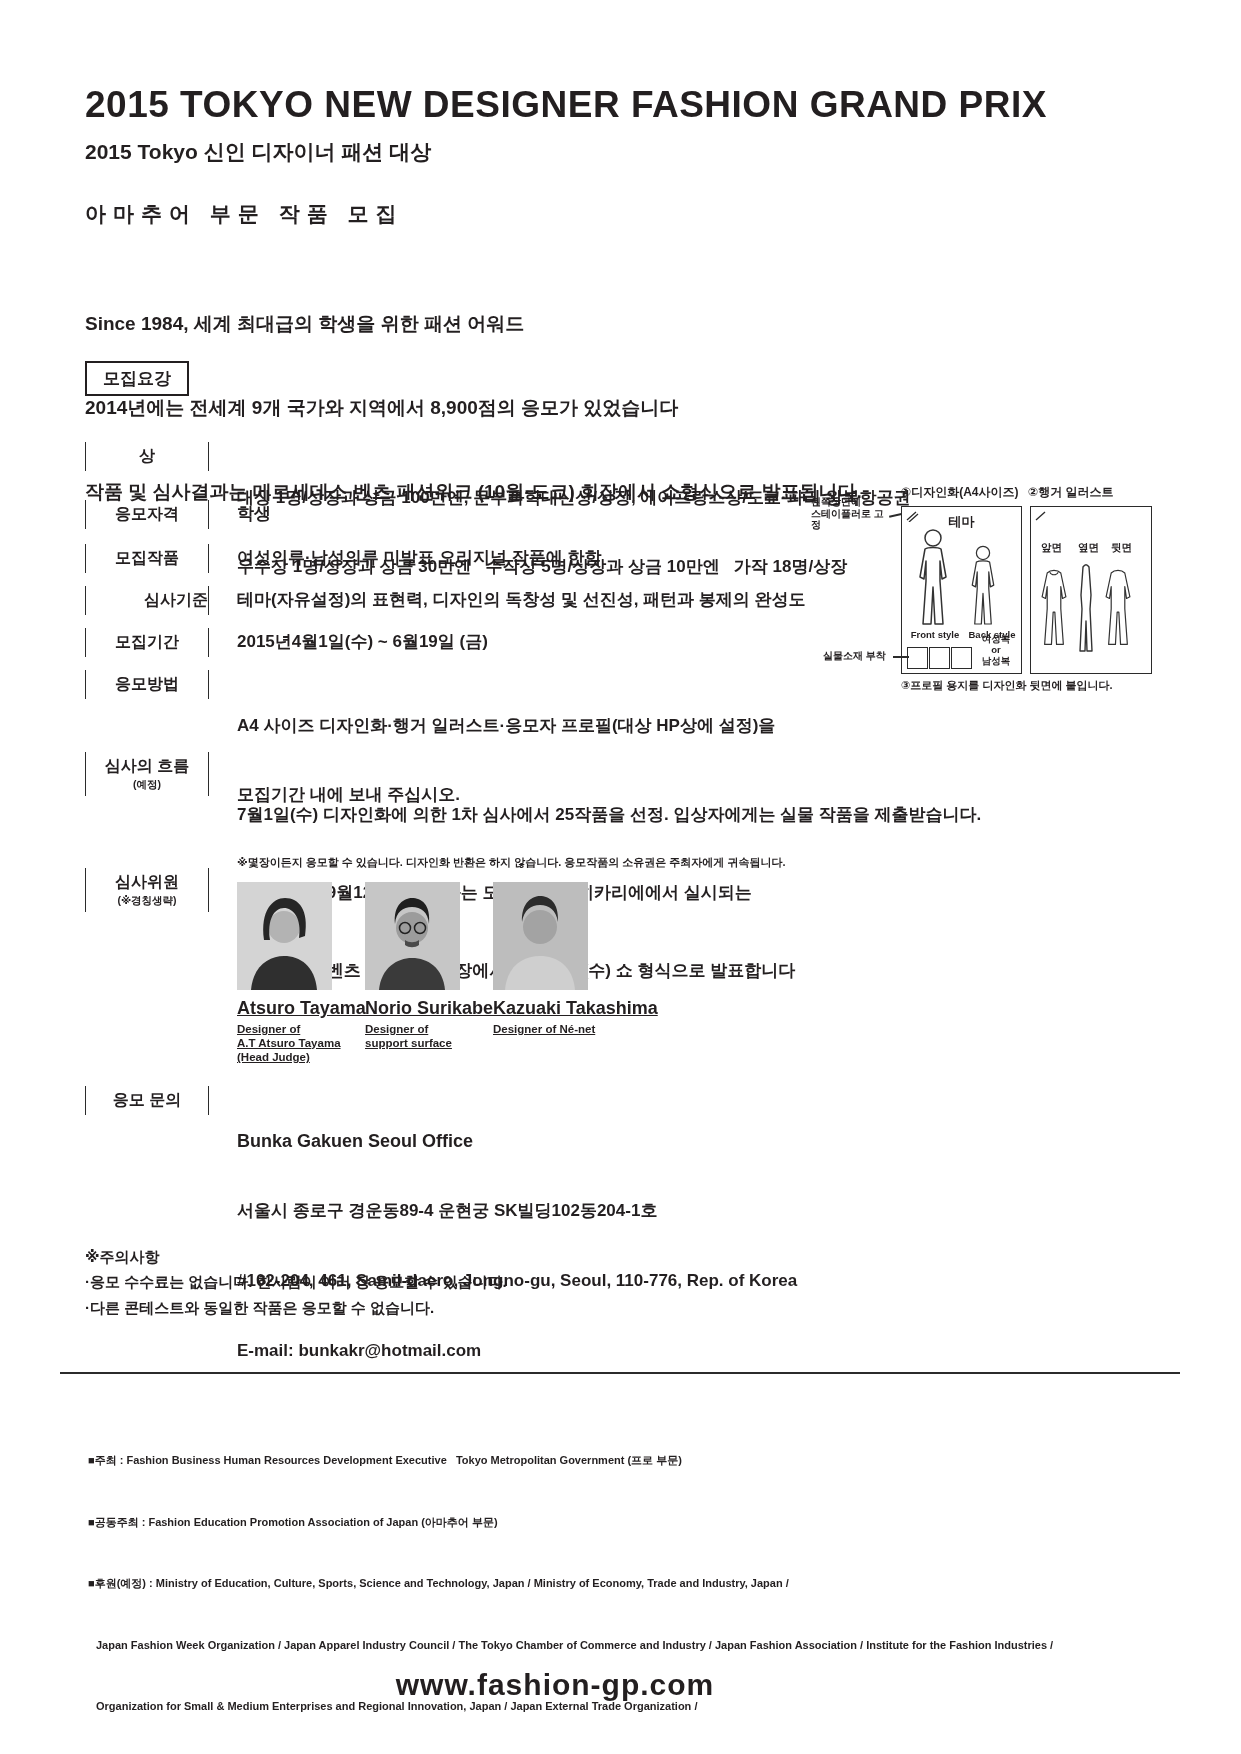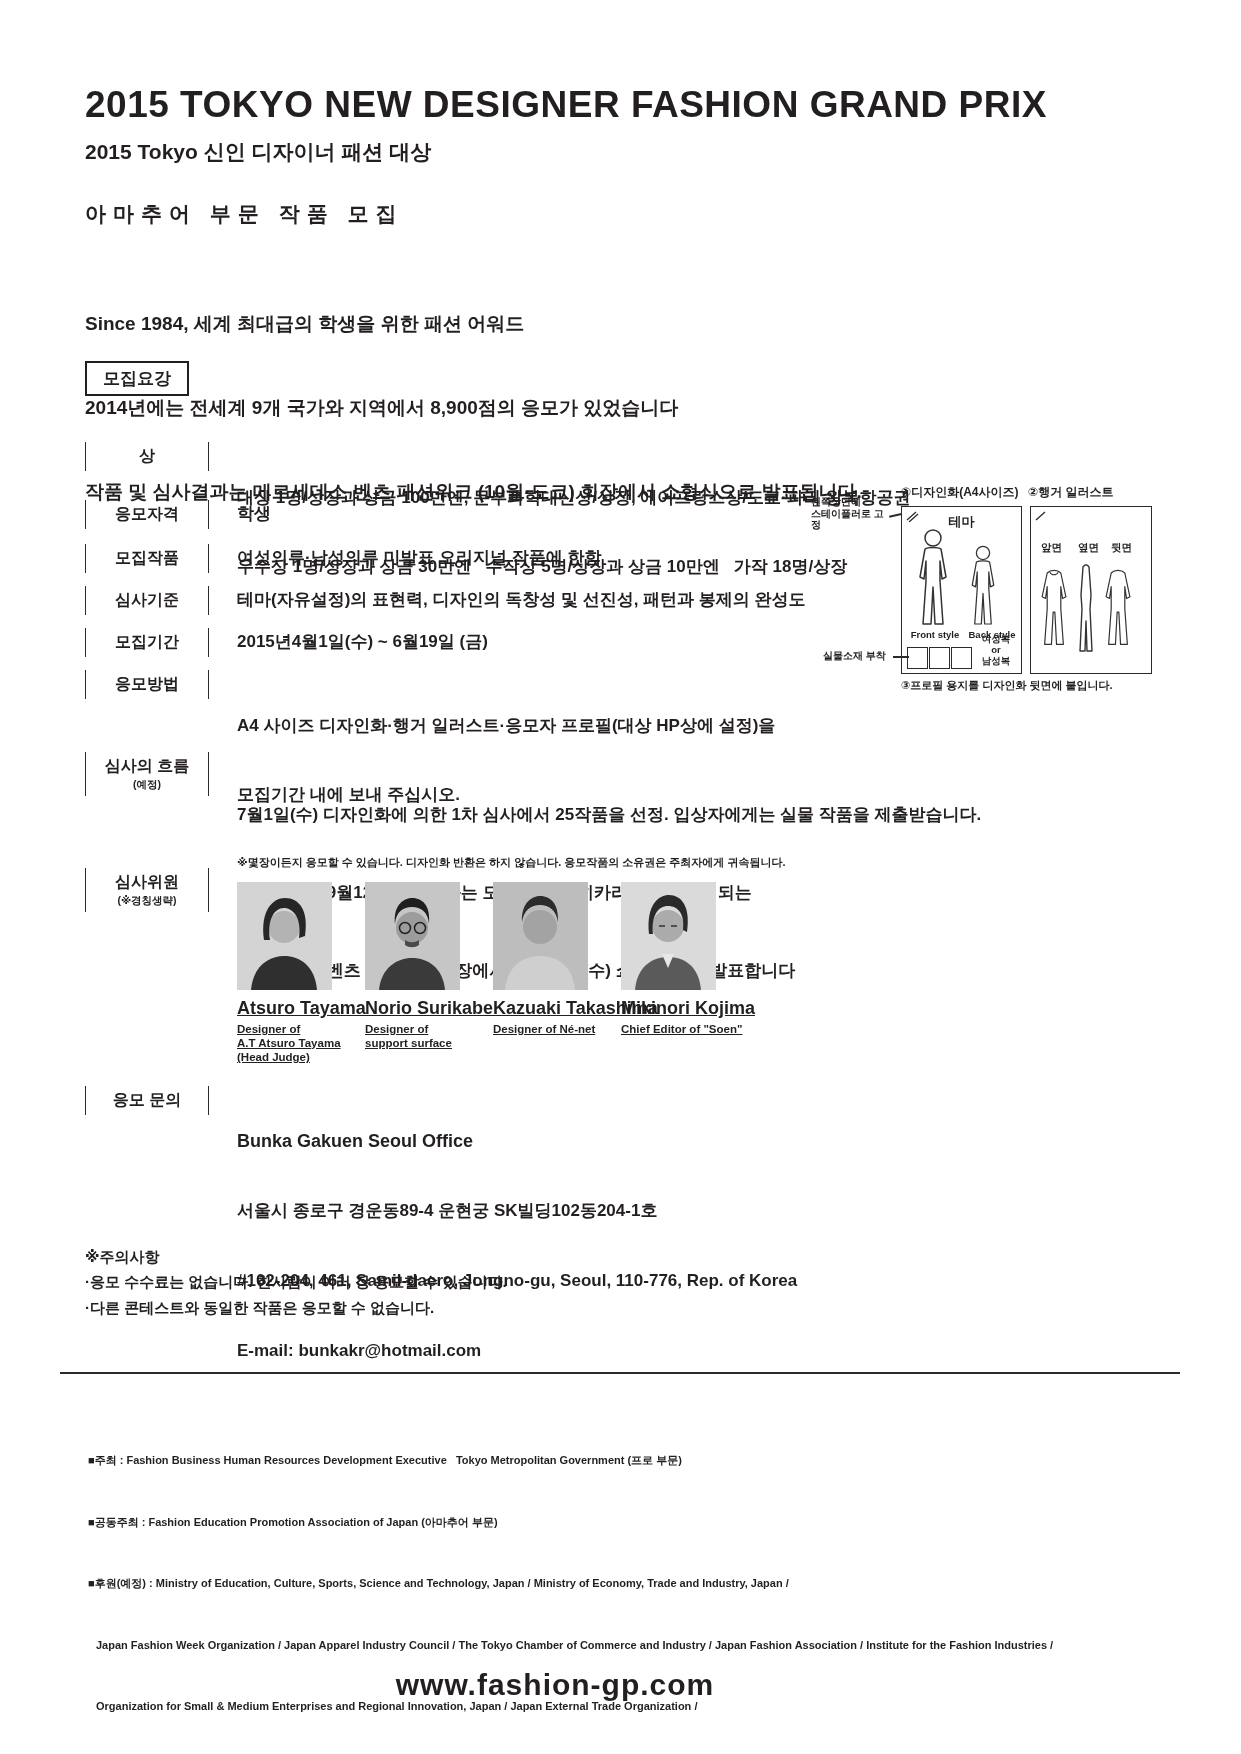--- a/index.html
+++ b/index.html
@@ -64,21 +64,21 @@
     <div>대상 1명/상장과 상금 100만엔, 문부과학대신상/상장, 에어프랑스상/도쿄·파리 왕복항공권</div>
     <div>우수상 1명/상장과 상금 30만엔   수작상 5명/상장과 상금 10만엔   가작 18명/상장</div>
   </div>
 
   <div class="abs rlabel" style="top:500px;">응모자격</div>
   <div class="abs rval" style="top:502px;">학생</div>
 
   <div class="abs rlabel" style="top:544px;">모집작품</div>
   <div class="abs rval" style="top:546px;">여성의류·남성의류 미발표 오리지널 작품에 한함</div>
 
-  <div class="abs rlabel" style="top:586px;">심사기준</div>
+  <div class="abs rlabel" style="top:586px;text-align:right;">심사기준</div>
   <div class="abs rval" style="top:588px;">테마(자유설정)의 표현력, 디자인의 독창성 및 선진성, 패턴과 봉제의 완성도</div>
 
   <div class="abs rlabel" style="top:628px;">모집기간</div>
   <div class="abs rval" style="top:630px;">2015년4월1일(수) ~ 6월19일 (금)</div>
 
   <div class="abs rlabel" style="top:670px;">응모방법</div>
   <div class="abs rval" style="top:668px;">
     <div>A4 사이즈 디자인화·행거 일러스트·응모자 프로필(대상 HP상에 설정)을</div>
     <div>모집기간 내에 보내 주십시오.</div>
     <div class="smallnote">※몇장이든지 응모할 수 있습니다. 디자인화 반환은 하지 않습니다. 응모작품의 소유권은 주최자에게 귀속됩니다.</div>
@@ -194,34 +194,20 @@
         <circle cx="47" cy="45" r="17" fill="#a3a3a3"></circle>
         <path d="M29,40 C28,20 40,14 47,14 C56,14 66,20 65,40 C63,28 56,23 47,23 C38,23 31,28 29,40 Z" fill="#2c2c2c"></path>
       </svg>
       <div class="jname">Kazuaki Takashima</div>
       <div class="jrole">
         <div>Designer of Né-net</div>
       </div>
     </div>
 
 
-    <div class="judge">
-      <svg class="photo" viewBox="0 0 95 108">
-        <rect width="95" height="108" fill="#dadada"></rect>
-        <path d="M14,108 C16,84 32,75 47,75 C63,75 78,84 80,108 Z" fill="#5a5a5a"></path>
-        <path d="M41,72 L47,86 L53,72 Z" fill="#e8e8e8"></path>
-        <circle cx="47" cy="44" r="16" fill="#ababab"></circle>
-        <path d="M28,52 C25,22 38,13 48,13 C60,13 70,24 66,50 L62,48 C64,32 57,24 47,24 C37,24 30,34 32,52 Z" fill="#2a2a2a"></path>
-        <path d="M38,44 L44,44 M50,44 L56,44" stroke="#333" stroke-width="1.5"></path>
-      </svg>
-      <div class="jname">Mikinori Kojima</div>
-      <div class="jrole">
-        <div>Chief Editor of "Soen"</div>
-      </div>
-    </div>
   </div>
 
   <div class="abs rlabel" style="top:1086px;">응모 문의</div>
   <div class="abs rval" style="top:1084px;">
     <div class="contact1">Bunka Gakuen Seoul Office</div>
     <div class="contact-rest">서울시 종로구 경운동89-4 운현궁 SK빌딩102동204-1호</div>
     <div class="contact-rest">#102-204, 461, Samil-daero, Jongno-gu, Seoul, 110-776, Rep. of Korea</div>
     <div class="contact-rest">E-mail: bunkakr@hotmail.com</div>
   </div>
 

